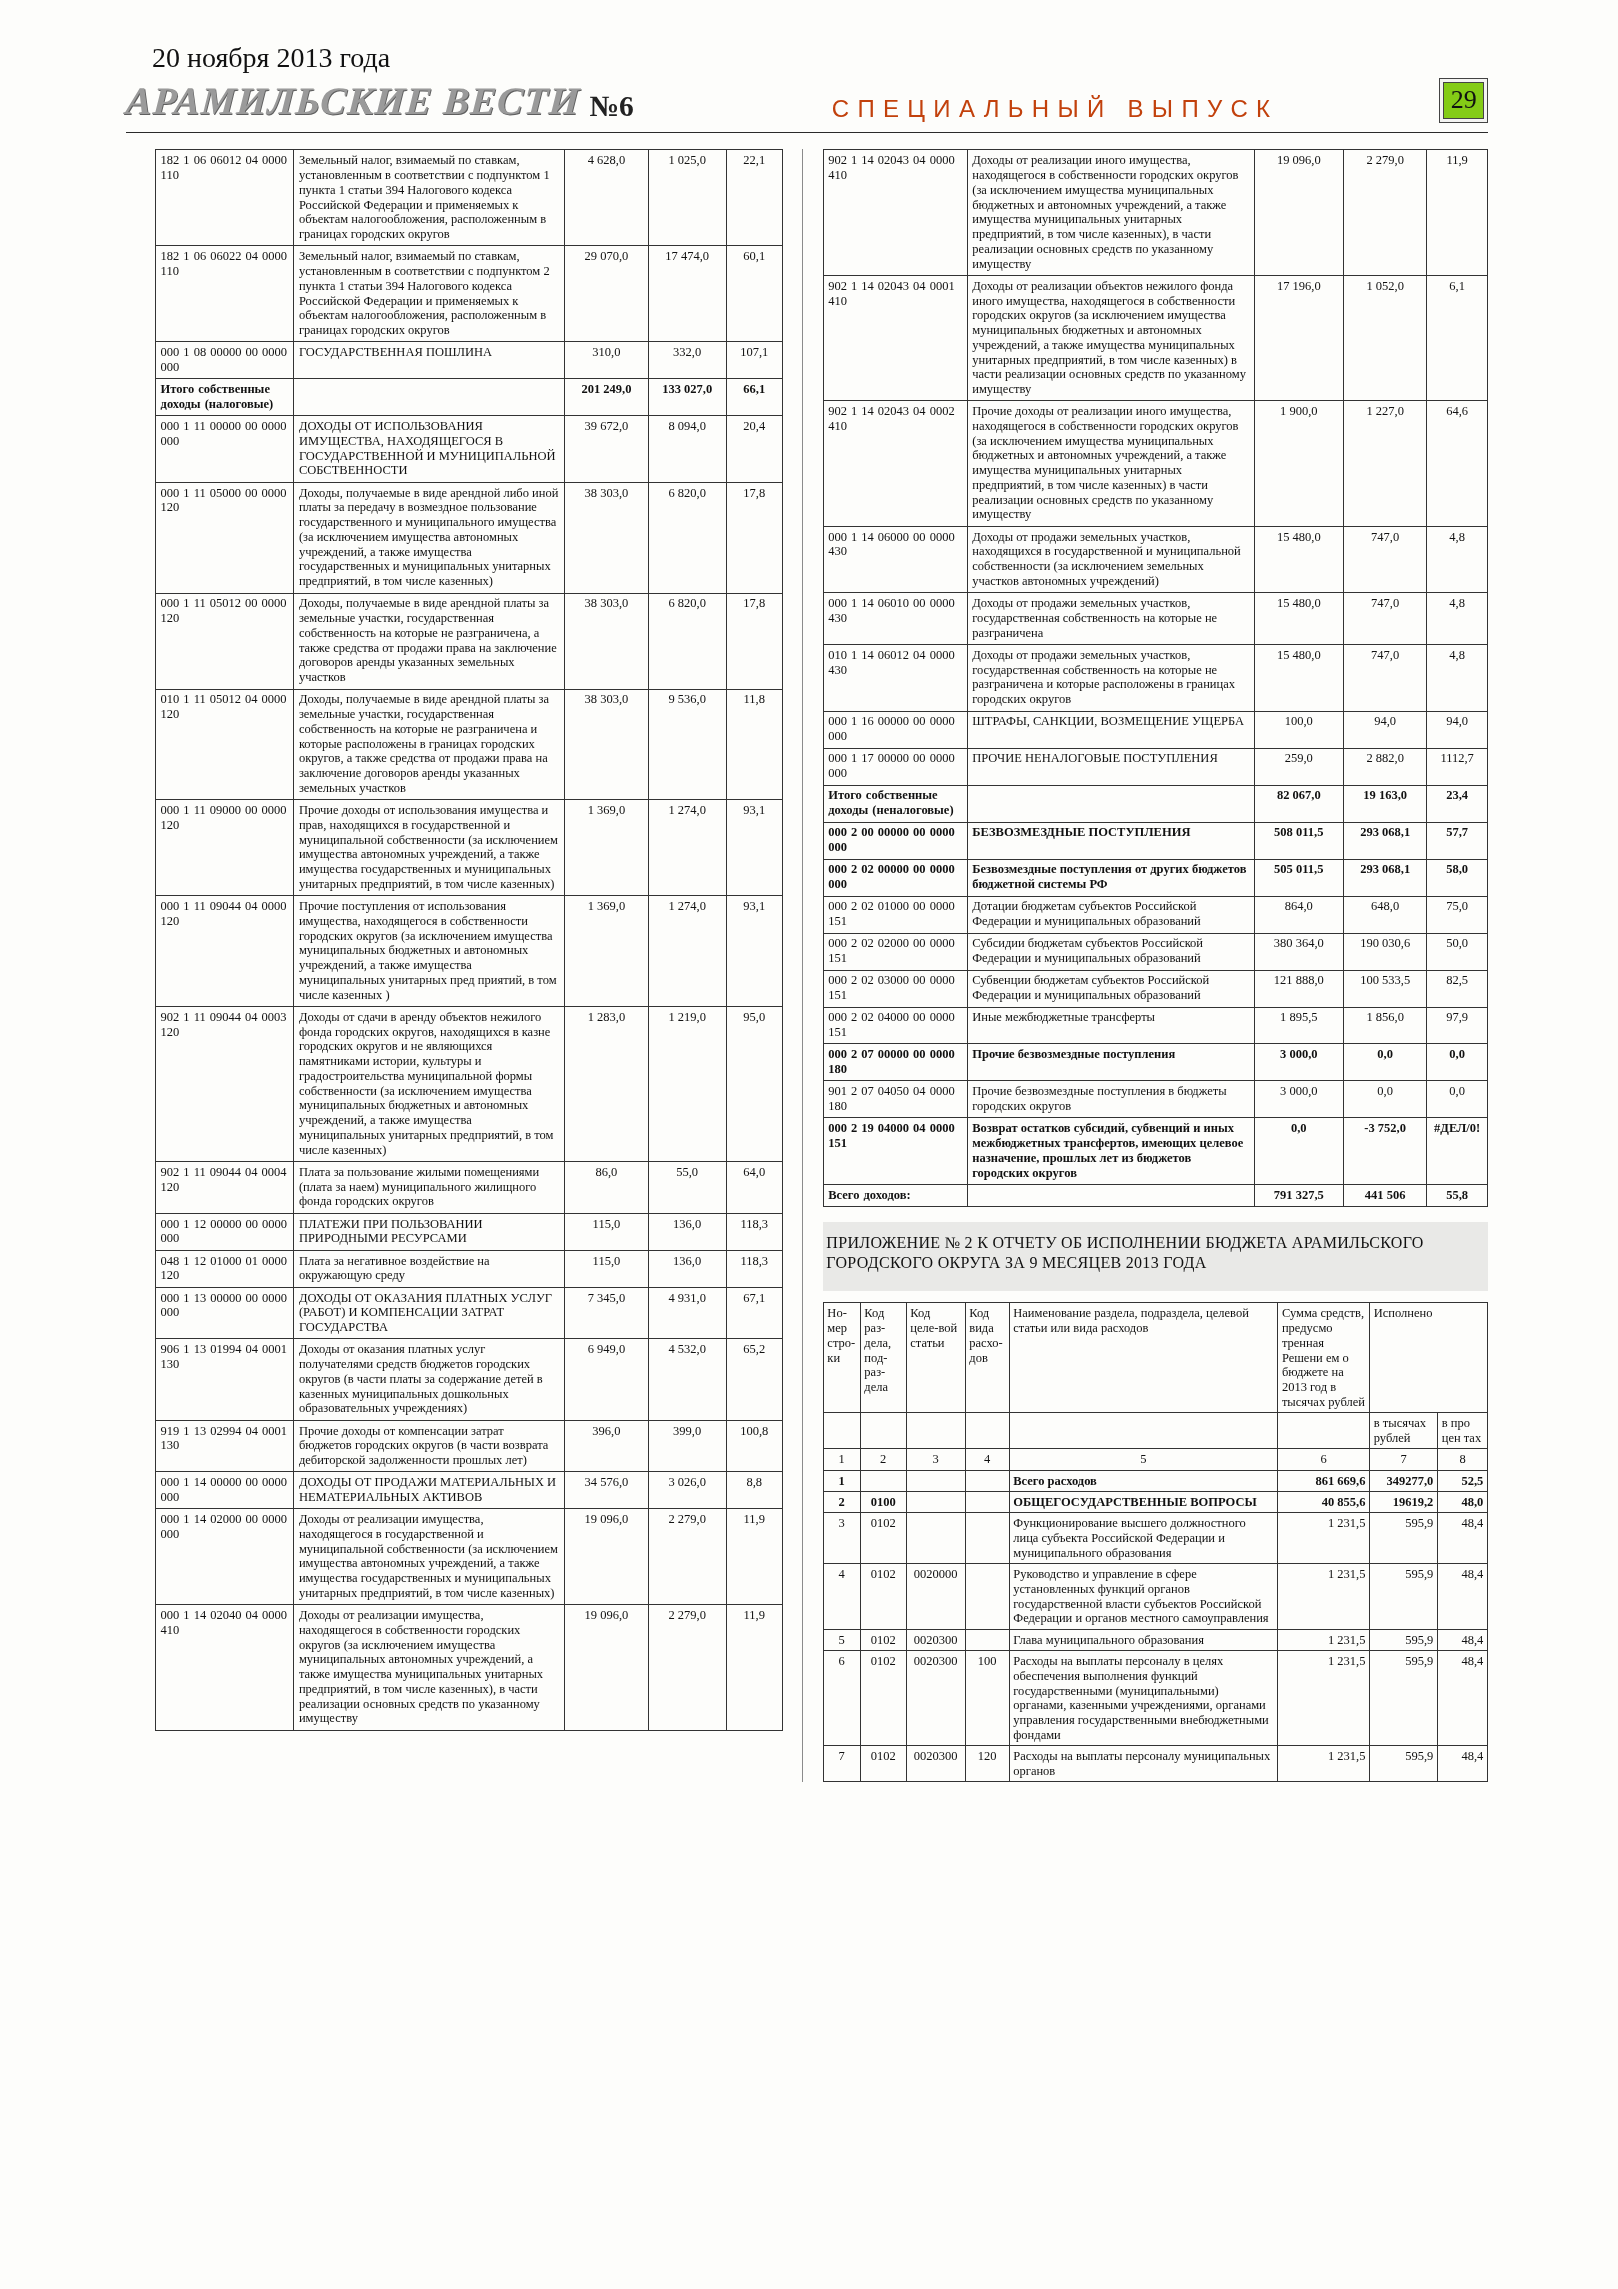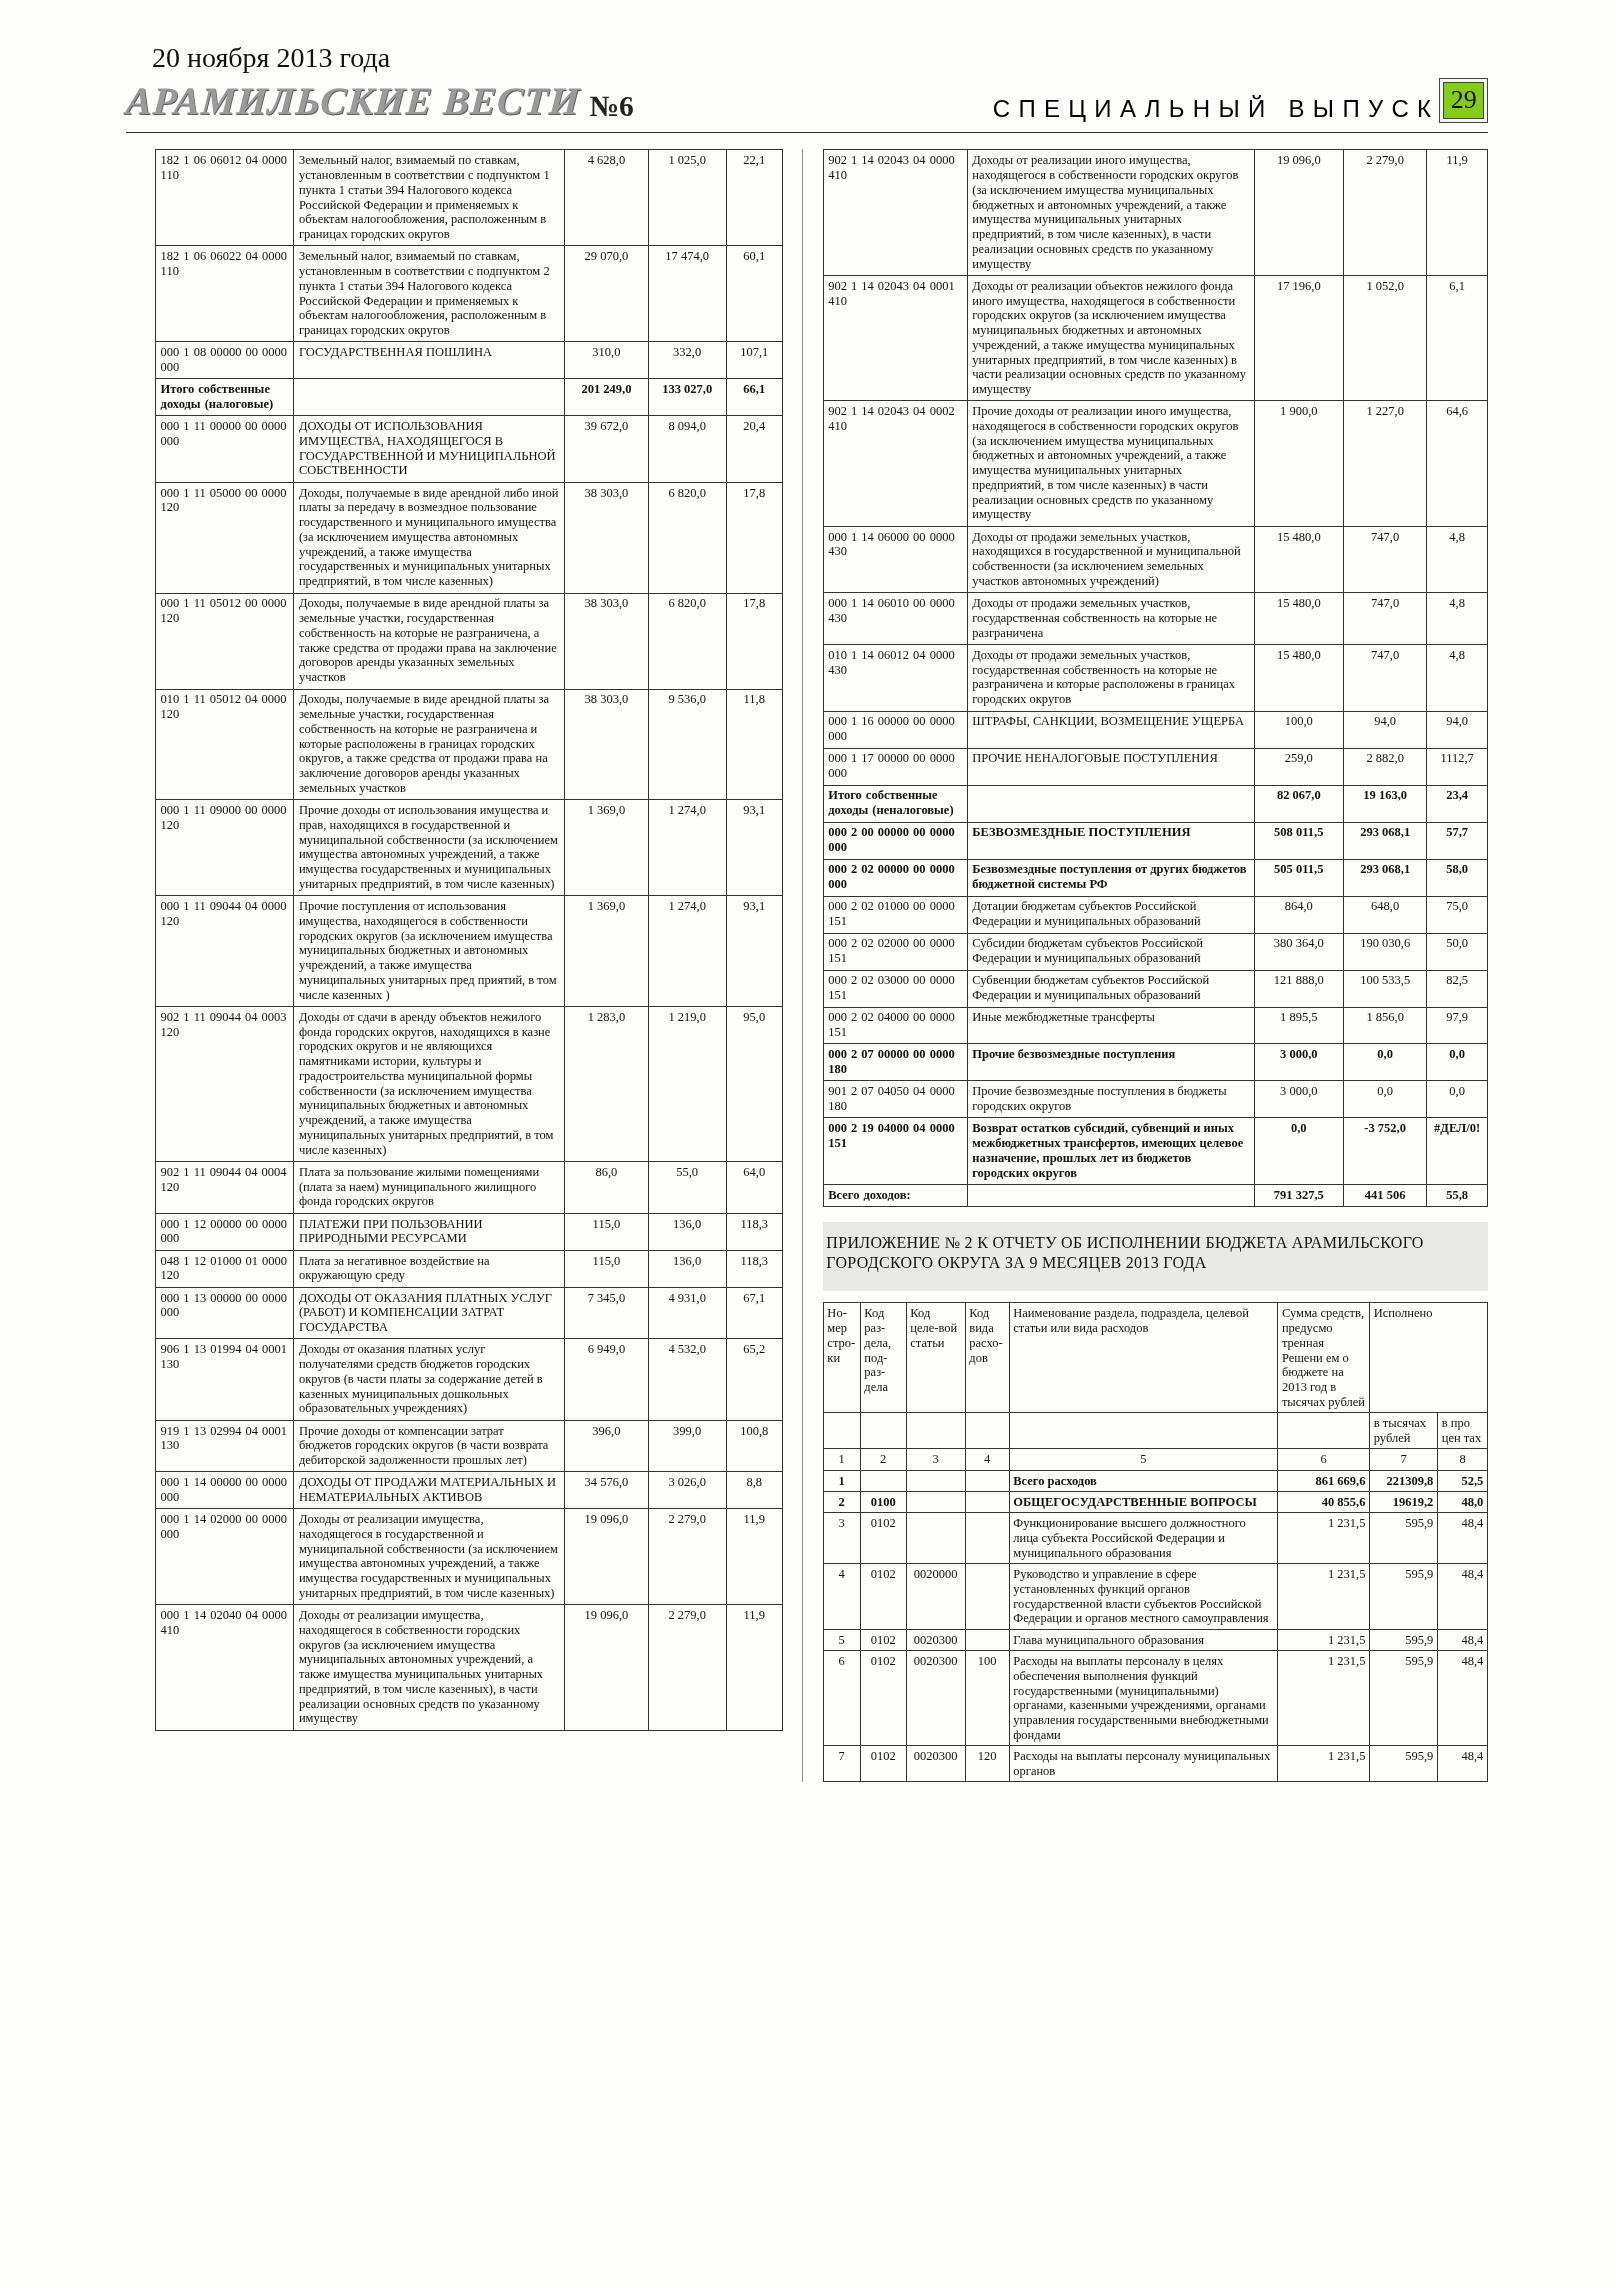--- a/index.html
+++ b/index.html
@@ -40,25 +40,25 @@
     transform: skewX(-4deg);
   }
   .issue-no {
     font-size: 29.5px;
     font-weight: bold;
     margin-left: 9.2px;
     color: #222;
   }
   .section-title {
     flex: 1;
-    text-align: right;
+    text-align: center;
     font-family: "Liberation Sans", sans-serif;
     font-size: 24px;
     letter-spacing: 8.3px;
-    color: #000000;
+    color: #c2410c;
     padding-left: 37px;
   }
   .pagebox {
     border: 0.9px solid #444;
     padding: 2.8px;
     background: #f4f4f2;
   }
   .pagebox-inner {
     border: 0.9px solid #444;
     min-width: 41px;
@@ -491,21 +491,21 @@
             </tr>
         </thead>
         <tbody>
             <tr class="bold">
               <td class="c">1</td>
               <td class="c"></td>
               <td class="c"></td>
               <td class="c"></td>
               <td>Всего расходов</td>
               <td class="r">861 669,6</td>
-              <td class="r">221309,8</td>
+              <td class="r">349277,0</td>
               <td class="r">52,5</td>
             </tr>
             <tr class="bold">
               <td class="c">2</td>
               <td class="c">0100</td>
               <td class="c"></td>
               <td class="c"></td>
               <td>ОБЩЕГОСУДАРСТВЕННЫЕ ВОПРОСЫ</td>
               <td class="r">40 855,6</td>
               <td class="r">19619,2</td>

